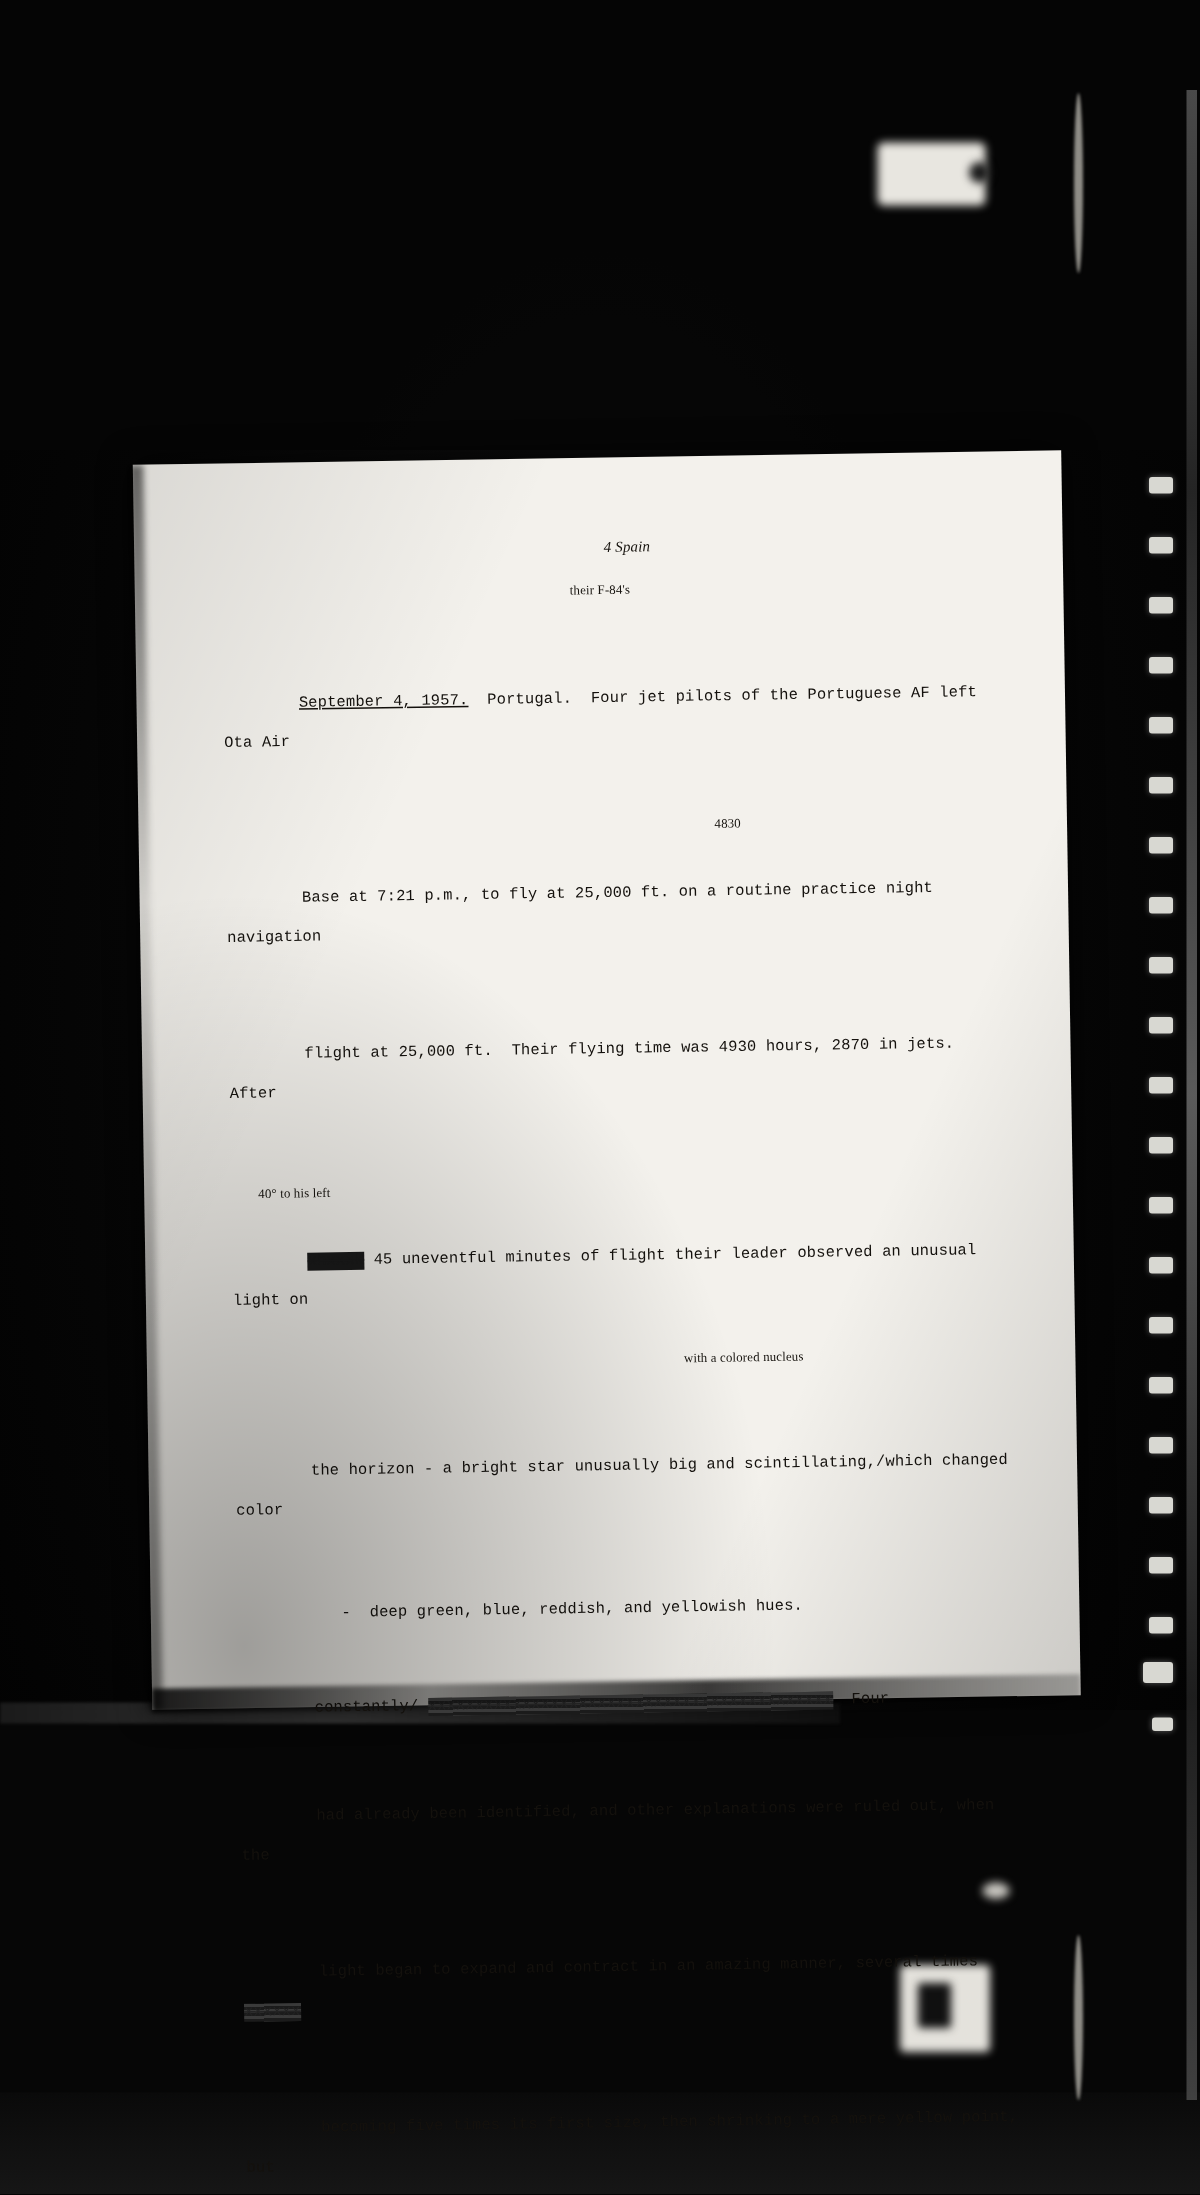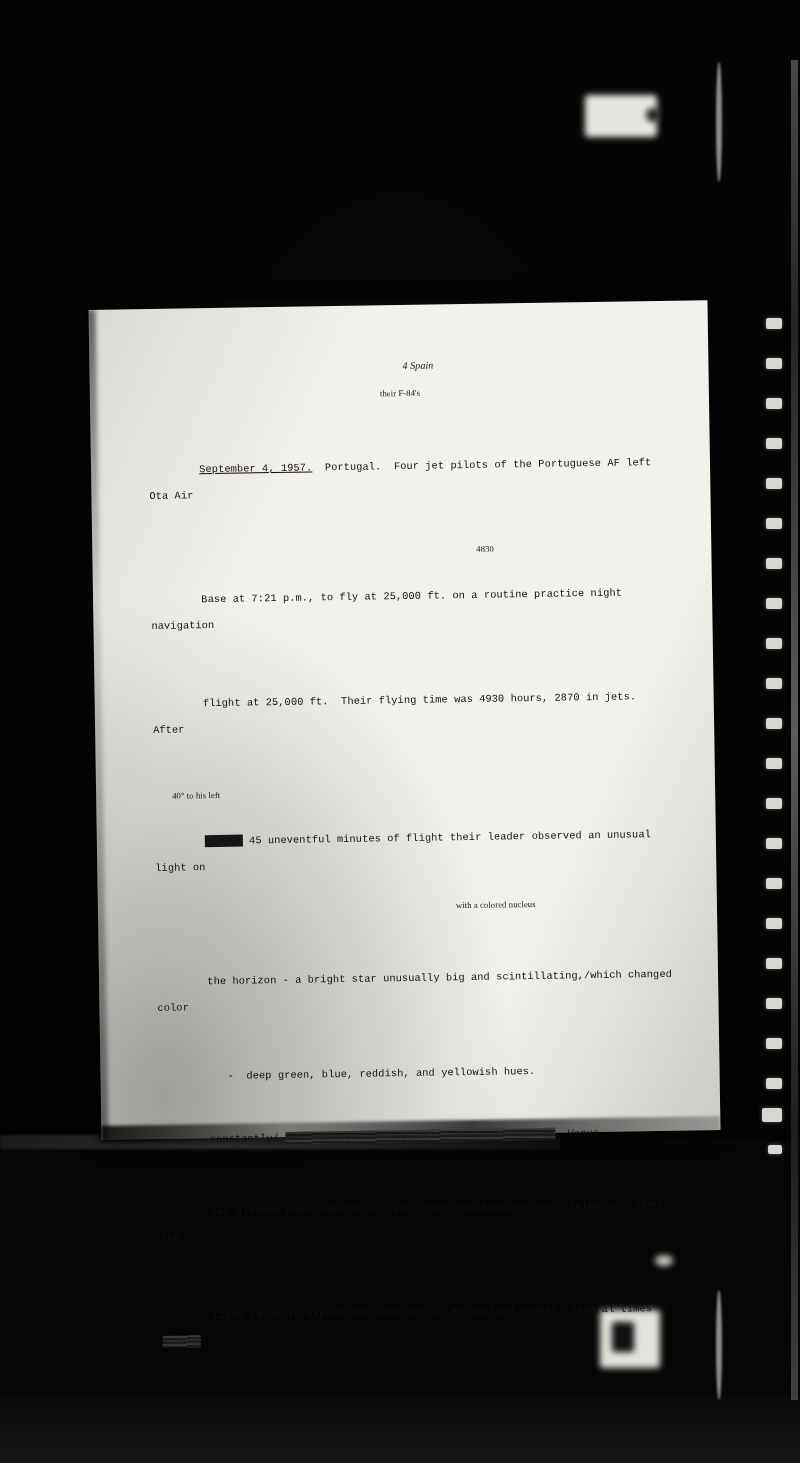--- a/index.html
+++ b/index.html
@@ -219,21 +219,21 @@
       <div class="tline" style="margin-top:10px;">
         <span class="ins" style="left:300px;top:-12px;">with a colored nucleus</span>
         <span>the horizon - a bright star unusually big and scintillating,/which changed color</span>
       </div>
 
       <div class="tline" style="line-height:20px;">
         <span>   -  deep green, blue, reddish, and yellowish hues.</span>
       </div>
 
       <div class="tline" style="line-height:22px;">
-        <span>constantly/ </span><span class="strike xout">xxxxxxxxxxxxxxxxxxxxxxxxxxxxxxxxxxxxxxxxxxx</span><span>  Venus</span>
+        <span>constantly/ </span><span class="strike xout">xxxxxxxxxxxxxxxxxxxxxxxxxxxxxxxxxxxxxxxxxxx</span><span>  Four</span>
       </div>
 
       <div class="tline">
         <span>had already been identified, and other explanations were ruled out, when the</span>
       </div>
 
       <div class="tline">
         <span>light began to expand and contract in an amazing manner, several times </span><span class="strike xout">xxxxxx</span>
       </div>
 

